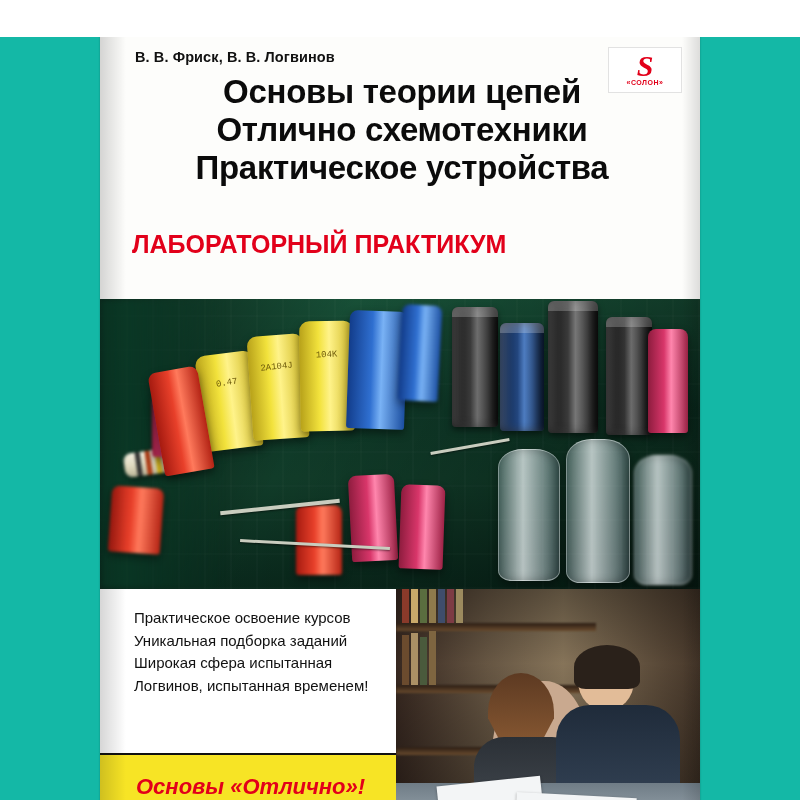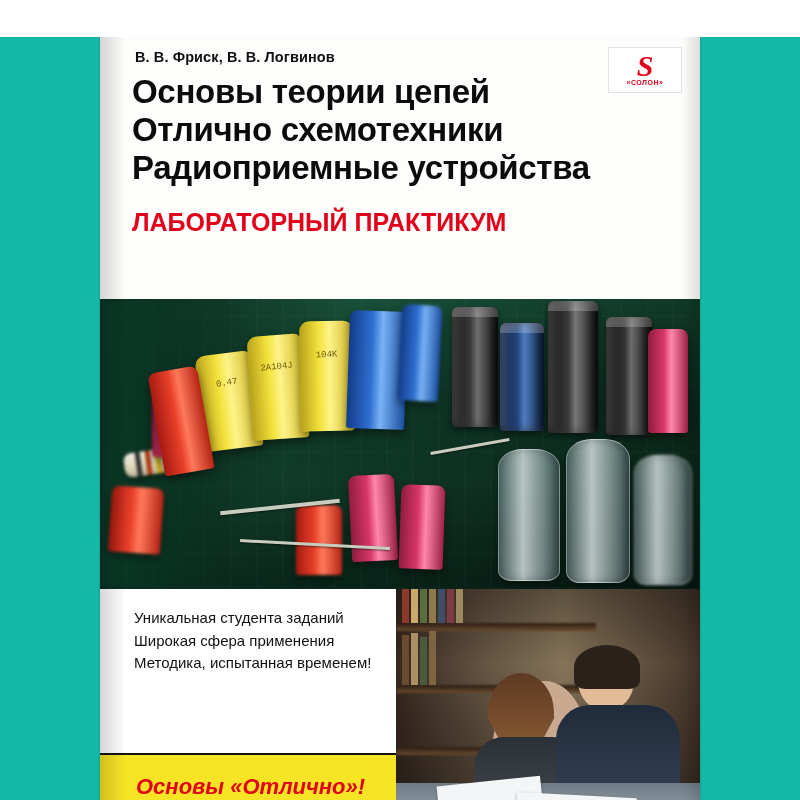--- a/index.html
+++ b/index.html
@@ -101,26 +101,27 @@
     top: 36px;
     width: 540px;
   }
   .title-line {
     font-size: 33px;
     font-weight: bold;
     color: #0b0b0b;
     line-height: 38px;
     letter-spacing: -0.3px;
     white-space: nowrap;
+    text-align: center;
   }
 
   .subtitle-block {
     position: absolute;
     left: 32px;
-    top: 170px;
+    top: 192px;
     width: 545px;
   }
   .subtitle-line {
     font-size: 25px;
     font-weight: bold;
     color: #e2001a;
     line-height: 30px;
     letter-spacing: 0px;
     white-space: nowrap;
   }
@@ -371,21 +372,21 @@
     <div class="authors">В. В. Фриск, В. В. Логвинов</div>
 
     <div class="publisher-logo">
       <div class="s-mark">S</div>
       <div class="s-name">«СОЛОН»</div>
     </div>
 
     <div class="title-block">
       <div class="title-line">Основы теории цепей</div>
       <div class="title-line">Отлично схемотехники</div>
-      <div class="title-line">Радиоприемные устройства</div>
+      <div class="title-line">Практическое устройства</div>
     </div>
 
     <div class="subtitle-block">
       <div class="subtitle-line">ЛАБОРАТОРНЫЙ ПРАКТИКУМ</div>
     </div>
 
     <div class="photo-electronics">
       <div class="pcb-bg"></div>
       <div class="pcb-traces"></div>
       <div class="pcb-blur-left blur-more"></div>
@@ -427,23 +428,24 @@
       <div class="cap box-pink" style="left:300px; top:186px; width:44px; height:84px; transform:rotate(2deg);"></div>
       <div class="cap box-red blur-soft" style="left:196px; top:206px; width:46px; height:70px;"></div>
 
       <div class="wire" style="left:120px; top:206px; width:120px; height:4px; transform:rotate(-6deg);"></div>
       <div class="wire" style="left:140px; top:244px; width:150px; height:3px; transform:rotate(3deg);"></div>
       <div class="wire" style="left:330px; top:146px; width:80px; height:3px; transform:rotate(-10deg);"></div>
     </div>
 
     <div class="features-strip">
       <div class="features-list">
-        <div class="feat">Уникальная студента заданий</div>
-        <div class="feat">Широкая сфера применения</div>
-        <div class="feat">Методика, испытанная временем!</div>
+        <div class="feat">Практическое освоение курсов</div>
+        <div class="feat">Уникальная подборка заданий</div>
+        <div class="feat">Широкая сфера испытанная</div>
+        <div class="feat">Логвинов, испытанная временем!</div>
       </div>
       <div class="stamp">
         <div class="l1">Рекомендовано</div>
         <div class="l2">УМО</div>
       </div>
     </div>
 
     <div class="photo-library">
       <div class="lib-bg"></div>
 

